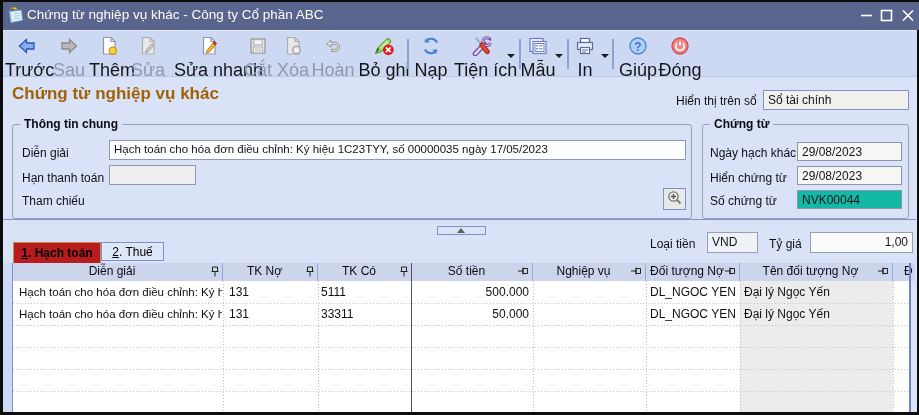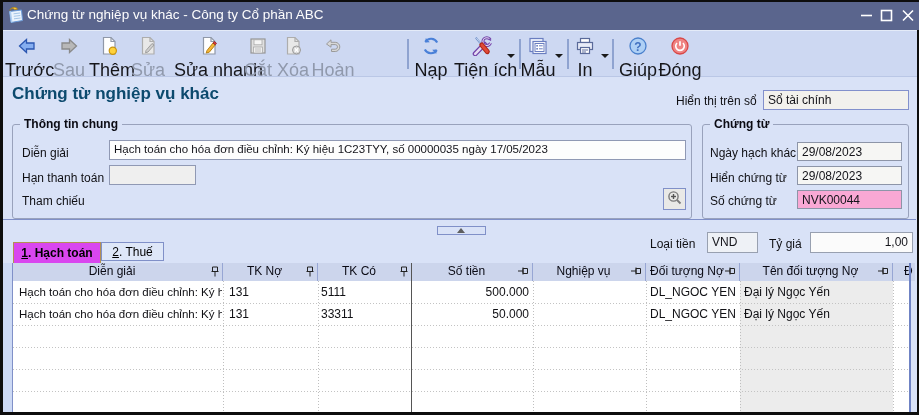--- a/index.html
+++ b/index.html
@@ -7,21 +7,21 @@
 body { font-family:"Liberation Sans", sans-serif; background:#d9e2f7; position:relative; }
 .abs { position:absolute; }
 #titlebar { position:absolute; left:0; top:0; width:919px; height:30px; background:#5a658d; }
 #titletext { position:absolute; left:27px; top:7px; font-size:13.5px; color:#fdfdfd; }
 #toolbar { position:absolute; left:3px; top:30px; width:914px; height:47px; background:#cdd8f2; border-bottom:1px solid #bac7e6; border-top:1px solid #e4ebf8; }
 .tbtn { position:absolute; top:5px; text-align:center; }
 .tbtn .lb { display:block; font-size:18px; color:#16161a; margin-top:0px; white-space:nowrap; }
 .tbtn.dis .lb { color:#9099ac; }
 .tsep { position:absolute; top:8px; height:30px; width:2px; background:#8fa3d0; }
 .darr { position:absolute; width:0; height:0; border-left:4px solid transparent; border-right:4px solid transparent; border-top:4px solid #1a1a1a; }
-#heading { position:absolute; left:12px; top:84px; font-size:17px; font-weight:bold; color:#0c4a6e; }
+#heading { position:absolute; left:12px; top:84px; font-size:17px; font-weight:bold; color:#a16207; }
 .lbl { position:absolute; font-size:12px; color:#101014; white-space:nowrap; }
 .inp { position:absolute; font-size:12px; color:#14141a; border:1px solid #9099b4; background:#fdfdfd; padding:2px 4px; white-space:nowrap; overflow:hidden; }
 .grp { position:absolute; border:1px solid #99a2bc; border-radius:3px; }
 .grplbl { position:absolute; font-size:12px; font-weight:bold; color:#0a0a12; background:#d9e2f7; padding:0 4px; white-space:nowrap; }
 .tab { position:absolute; font-size:12px; text-align:center; }
 .hcell { position:absolute; top:0; height:18px; background:#ccd5ec; font-size:12px; color:#0a0a14; text-align:center; line-height:17px; border-right:1px solid #97a6d4; padding-right:11px; }
 .cell { position:absolute; font-size:12px; color:#101014; white-space:nowrap; overflow:hidden; height:22px; line-height:22px; }
 .dotv { position:absolute; width:1px; background-image:repeating-linear-gradient(to bottom,#bfbfbf 0 1px,transparent 1px 3px); }
 .doth { position:absolute; height:1px; background-image:repeating-linear-gradient(to right,#c3c3c3 0 1px,transparent 1px 3px); }
 .pin { position:absolute; top:3px; }
@@ -102,20 +102,30 @@
       </svg>
       <span class="lb">Xóa</span>
     </div>
     <div class="tbtn dis" style="left:308px;width:44px;">
       <svg width="20" height="20" viewBox="0 0 20 20">
         <path d="M7.5 4 L3.5 8 L7.5 12 V9.5 H12 a3.5 3.5 0 0 1 0 7 H8 V14.5" fill="none" stroke="#a8a8a8" stroke-width="0"></path>
         <path d="M3.5 8 L8 3.8 V6.3 H12.2 A4.6 4.6 0 0 1 12.2 15.5 H8.5 V13.2 H12.2 A2.3 2.3 0 0 0 12.2 8.6 H8 V11.2 Z" fill="#d8d8d8" stroke="#9a9a9a" stroke-width="1"></path>
       </svg>
       <span class="lb">Hoàn</span>
     </div>
+    <div class="tbtn" style="left:355px;width:52px;">
+      <svg width="22" height="20" viewBox="0 0 22 20">
+        <path d="M2.5 17.5 L4.8 11.8 L13.2 3.4 A2.6 2.6 0 0 1 16.9 7.1 L8.4 15.4 Z" fill="#9ad468" stroke="#4a9020" stroke-width="1"></path>
+        <path d="M13.8 4.6 L15.8 6.6 L9 13.4 L7 11.4 Z" fill="#c8e8a8"></path>
+        <path d="M2.5 17.5 L4.8 11.8 L6.2 13.2 Z" fill="#2a6010"></path>
+        <circle cx="15.3" cy="13.8" r="5.4" fill="#e81c1c"></circle>
+        <path d="M12.9 11.4 L17.7 16.2 M17.7 11.4 L12.9 16.2" stroke="#fff" stroke-width="1.7"></path>
+      </svg>
+      <span class="lb">Bỏ ghi</span>
+    </div>
     <div class="tsep" style="left:404px;"></div>
     <div class="tbtn" style="left:411px;width:34px;">
       <svg width="20" height="20" viewBox="0 0 20 20">
         <path d="M16.2 6.5 A7 7 0 0 0 4.2 5.8" fill="none" stroke="#4a80d8" stroke-width="2.1"></path>
         <path d="M4.8 2 L4.2 6.6 L8.8 6.2 Z" fill="#4a80d8"></path>
         <path d="M3.8 13.5 A7 7 0 0 0 15.8 14.2" fill="none" stroke="#4a80d8" stroke-width="2.1"></path>
         <path d="M15.2 18 L15.8 13.4 L11.2 13.8 Z" fill="#4a80d8"></path>
       </svg>
       <span class="lb">Nạp</span>
     </div>
@@ -198,28 +208,28 @@
     </svg>
   </div>
 
   <div class="grp" style="left:702px;top:124px;width:207px;height:95px;"></div>
   <div class="grplbl" style="left:710px;top:117px;">Chứng từ</div>
   <div class="lbl" style="left:710px;top:146px;">Ngày hạch khác</div>
   <div class="inp" style="left:797px;top:142px;width:105px;height:19px;background:#f6f6f4;border-color:#8d95a8;">29/08/2023</div>
   <div class="lbl" style="left:710px;top:171px;">Hiển chứng từ</div>
   <div class="inp" style="left:797px;top:166px;width:105px;height:19px;background:#f6f6f4;border-color:#8d95a8;">29/08/2023</div>
   <div class="lbl" style="left:710px;top:194px;">Số chứng từ</div>
-  <div class="inp" style="left:797px;top:190px;width:105px;height:19px;background:#f9a8d4;border-color:#8d95a8;">NVK00044</div>
+  <div class="inp" style="left:797px;top:190px;width:105px;height:19px;background:#14b8a6;border-color:#8d95a8;">NVK00044</div>
 
   <div class="abs" style="left:3px;top:219px;width:913px;height:1px;background:#8090c8;"></div>
   <div class="abs" style="left:437px;top:226px;width:49px;height:9px;border:1px solid #8090c8;background:#d9e2f7;">
     <div class="abs" style="left:19px;top:1px;width:0;height:0;border-left:4.5px solid transparent;border-right:4.5px solid transparent;border-bottom:5px solid #5f5f5f;"></div>
   </div>
 
-  <div class="tab" style="left:13px;top:242px;width:88px;height:21px;background:#d946ef;border:1px solid #b39052;border-bottom:none;font-weight:bold;line-height:20px;color:#000;"><u>1</u>. Hạch toán</div>
+  <div class="tab" style="left:13px;top:242px;width:88px;height:21px;background:#b91c1c;border:1px solid #b39052;border-bottom:none;font-weight:bold;line-height:20px;color:#000;"><u>1</u>. Hạch toán</div>
   <div class="tab" style="left:101px;top:242px;width:63px;height:19px;background:#dee7f8;border:1px solid #8090c8;line-height:18px;color:#000;"><u>2</u>. Thuế</div>
 
   <div class="lbl" style="left:650px;top:237px;">Loại tiền</div>
   <div class="inp" style="left:707px;top:232px;width:51px;height:21px;background:#eef1f6;border-color:#98a0b0;">VND</div>
   <div class="lbl" style="left:769px;top:237px;">Tỷ giá</div>
   <div class="inp" style="left:810px;top:232px;width:103px;height:21px;background:#fbfbfb;border-color:#98a0b0;text-align:right;">1,00</div>
 
   <div id="grid" class="abs" style="left:3px;top:263px;width:906px;height:149px;background:#fff;">
 
     <div class="abs" style="left:0;top:0;width:906px;height:18px;background:#ccd5ec;border-bottom:1px solid #8494c8;"></div>

